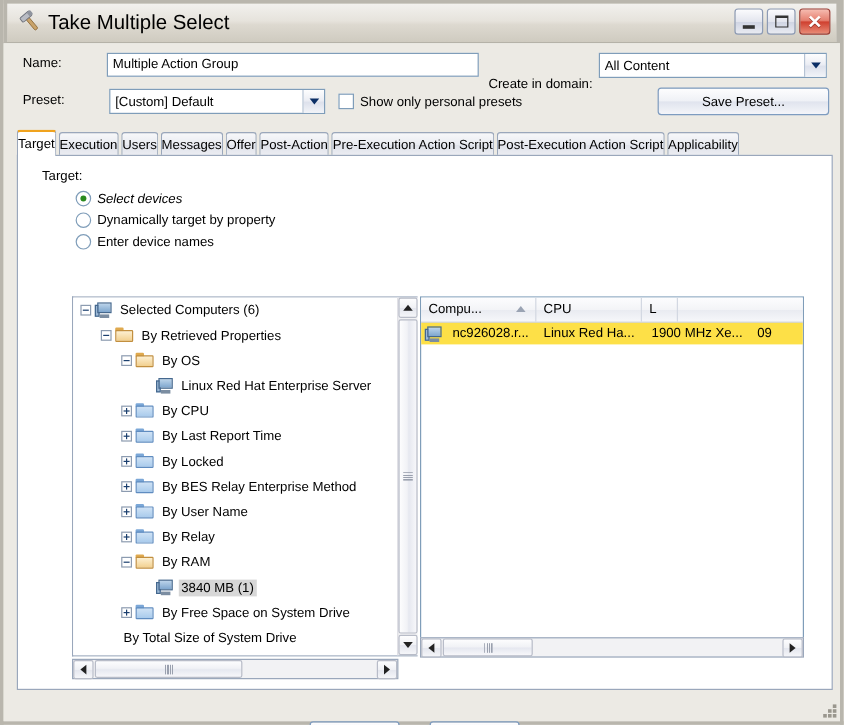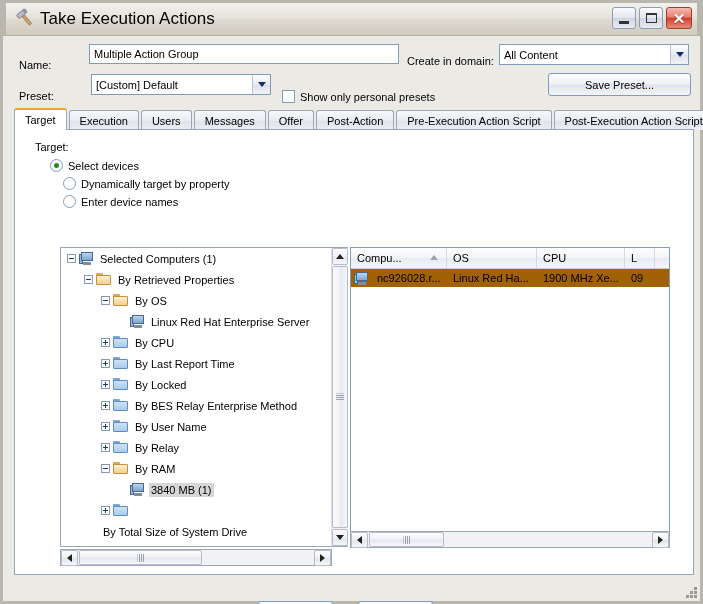--- a/index.html
+++ b/index.html
@@ -46,21 +46,21 @@
   }
   .min-glyph{position:absolute;left:6px;bottom:4px;width:10px;height:3px;background:#333;}
   .max-glyph{position:absolute;left:6px;top:5px;width:11px;height:10px;box-sizing:border-box;border:1px solid #333;border-top-width:2px;}
   .close-glyph{position:absolute;left:0;top:0;right:0;bottom:0;color:#fff;font-size:15px;font-weight:bold;
                display:flex;align-items:center;justify-content:center;line-height:1;text-shadow:0 1px 0 #8d2f22;}
 
   
   #content{position:absolute;left:0;top:36px;right:0;bottom:0;background:#eceae4;}
 
   
-  .row{position:absolute;display:flex;align-items:center;margin-top:12px;}
+  .row{position:absolute;display:flex;align-items:center;}
   .lbl{font-size:11px;color:#000;}
   .tinput{
     box-sizing:border-box;height:20px;
     border:1px solid #7f9db9;background:#fff;
     font-family:"Liberation Sans", sans-serif;font-size:11px;
     padding:2px 4px;color:#000;outline:none;margin-left:26px;
   }
   .tcombo{
     box-sizing:border-box;height:21px;
     border:1px solid #7f9db9;background:#fff;
@@ -86,21 +86,21 @@
     border:1px solid #7f9db9;background:#fff;flex:0 0 auto;
   }
 
   
   #tabstrip{position:absolute;left:11px;top:72px;right:0;height:22px;display:flex;align-items:flex-end;}
   .tab{
     box-sizing:border-box;height:20px;
     border:1px solid #9aa7bb;border-bottom:none;
     border-radius:3px 3px 0 0;
     background:linear-gradient(to bottom,#f7f8fa 0%,#e9ebf1 50%,#dfe2ea 52%,#edeef3 100%);
-    display:flex;align-items:center;padding:0 10px;
+    display:flex;align-items:center;padding:0 0;
     font-size:11px;color:#000;margin-right:2px;white-space:nowrap;cursor:default;
   }
   .tab.active{
     height:22px;background:#fff;border-color:#9aa7bb;
     border-top:2px solid #f0a31e;
     font-weight:normal;position:relative;z-index:3;
   }
   
   #tabpage{
     position:absolute;left:11px;top:93px;width:680px;height:446px;
@@ -192,21 +192,21 @@
 
   
   #listhdr{position:absolute;left:0;top:0;right:0;height:20px;
     background:linear-gradient(to bottom,#fdfdfe 0%,#f3f4f7 50%,#e9ebf1 52%,#f6f7fa 100%);
     border-bottom:1px solid #c8cdd8;display:flex;font-size:11px;}
   .hcell{box-sizing:border-box;display:flex;align-items:center;padding-left:6px;
          border-right:1px solid #d3d8e2;position:relative;white-space:nowrap;}
   .sortasc{position:absolute;right:8px;top:7px;width:0;height:0;
     border-left:4px solid transparent;border-right:4px solid transparent;border-bottom:5px solid #9aa3b3;}
   #listrow{position:absolute;left:0;top:21px;right:0;height:18px;display:flex;align-items:center;
-           background:#a16207;font-size:11px;}
+           background:#fde047;font-size:11px;}
   .lcell{box-sizing:border-box;padding-left:4px;white-space:nowrap;overflow:hidden;}
 
   
   #okbtn{position:absolute;left:255px;top:565px;width:75px;height:23px;}
   #cancelbtn{position:absolute;left:355px;top:565px;width:75px;height:23px;}
   #grip{position:absolute;right:3px;bottom:3px;width:13px;height:13px;}
   #grip i{position:absolute;width:3px;height:3px;background:#9a978e;}
 </style>
 </head>
 <body>
@@ -216,42 +216,42 @@
   <div id="titlebar">
     <div id="title-icon">
       <svg width="22" height="22" viewBox="0 0 22 22">
         <g transform="rotate(-40 11 11)">
           <rect x="9.5" y="3" width="3" height="15" rx="1" fill="#c9a36a" stroke="#8d6a3a" stroke-width="0.7"></rect>
           <rect x="6" y="2" width="10" height="4.5" rx="1" fill="#b9bcc4" stroke="#6f737d" stroke-width="0.8"></rect>
           <rect x="13.5" y="2.2" width="3.6" height="4" rx="0.8" fill="#8f949e"></rect>
         </g>
       </svg>
     </div>
-    <div id="title-text">Take Execution Actions</div>
+    <div id="title-text">Take Multiple Select</div>
     <div id="win-buttons">
       <div class="winbtn">
           <i class="min-glyph"></i>
         </div>
       <div class="winbtn">
           <i class="max-glyph"></i>
         </div>
       <div class="winbtn close">
           <span class="close-glyph">✕</span>
         </div>
     </div>
   </div>
 
   <div id="content">
 
     <div class="row" style="left:16px;top:11px;">
       <span class="lbl">Name:</span>
     </div>
     <input class="tinput" style="position: absolute; width: 310px; top: 8px; left: 60px;" id="name-input" value="Multiple Action Group">
 
-    <div class="row" style="left:404px;top:7px;text-align:center;">
+    <div class="row" style="left:404px;top:28px;text-align:center;">
       <span class="lbl">Create in domain:</span>
     </div>
     <div class="tcombo" style="position:absolute;left:496px;top:8px;width:190px;">
       <span class="val">All Content</span>
       <span class="arrowbox">
           <i class="dnarrow"></i>
         </span>
     </div>
 
     <div class="row" style="left:16px;top:42px;">
@@ -300,21 +300,21 @@
         </div>
       <div class="tab">
           <span>Applicability</span>
         </div>
     </div>
 
     <div id="tabpage">
 
       <div id="target-label">Target:</div>
 
-      <div class="radio-row" style="left:30px;top:29px;">
+      <div class="radio-row" style="left:43px;top:29px;font-style:italic;">
         <span class="radio on"></span>
         <span>Select devices</span>
       </div>
       <div class="radio-row" style="left:43px;top:47px;">
         <span class="radio"></span>
         <span>Dynamically target by property</span>
       </div>
       <div class="radio-row" style="left:43px;top:65px;">
         <span class="radio"></span>
         <span>Enter device names</span>
@@ -324,21 +324,21 @@
         <div id="treepane-inner">
           <div id="tree-rows">
               <div class="tnode">
                 <span style="display:inline-block;width:6px;flex:0 0 auto;"></span>
                 <span class="expander"></span>
                 <span class="compicon">
                   <i class="sd"></i>
                   <i class="scr"></i>
                   <i class="bse"></i>
                 </span>
-                <span class="tlabel">Selected Computers (1)</span>
+                <span class="tlabel">Selected Computers (6)</span>
               </div>
               <div class="tnode">
                 <span style="display:inline-block;width:23px;flex:0 0 auto;"></span>
                 <span class="expander"></span>
                 <span class="folder open">
                   <i class="tab-f"></i>
                   <i class="body-f"></i>
                 </span>
                 <span class="tlabel">By Retrieved Properties</span>
               </div>
@@ -434,20 +434,21 @@
                 </span>
                 <span class="tlabel sel">3840 MB (1)</span>
               </div>
               <div class="tnode">
                 <span style="display:inline-block;width:40px;flex:0 0 auto;"></span>
                 <span class="expander plus"></span>
                 <span class="folder closed">
                   <i class="tab-f"></i>
                   <i class="body-f"></i>
                 </span>
+                <span class="tlabel">By Free Space on System Drive</span>
               </div>
               <div class="tnode">
                 <span style="display:inline-block;width:40px;flex:0 0 auto;"></span>
                 <span class="tlabel">By Total Size of System Drive</span>
               </div>
             </div>
         </div>
         <div class="vscroll">
           <div class="sbtn up">
               <i class="arr up"></i>
@@ -470,23 +471,20 @@
         <div class="sbtn right">
             <i class="arr rgt"></i>
           </div>
       </div>
 
       <div class="pane" id="listpane">
         <div id="listhdr">
             <div class="hcell" style="width: 96px;">
               <span>Compu...</span>
               <i class="sortasc"></i>
-            </div>
-            <div class="hcell" style="width: 90px;">
-              <span>OS</span>
             </div>
             <div class="hcell" style="width: 88px;">
               <span>CPU</span>
             </div>
             <div class="hcell" style="width: 30px;">
               <span>L</span>
             </div>
           </div>
         <div id="listrow">
             <span style="display:inline-block;width:3px;"></span>

